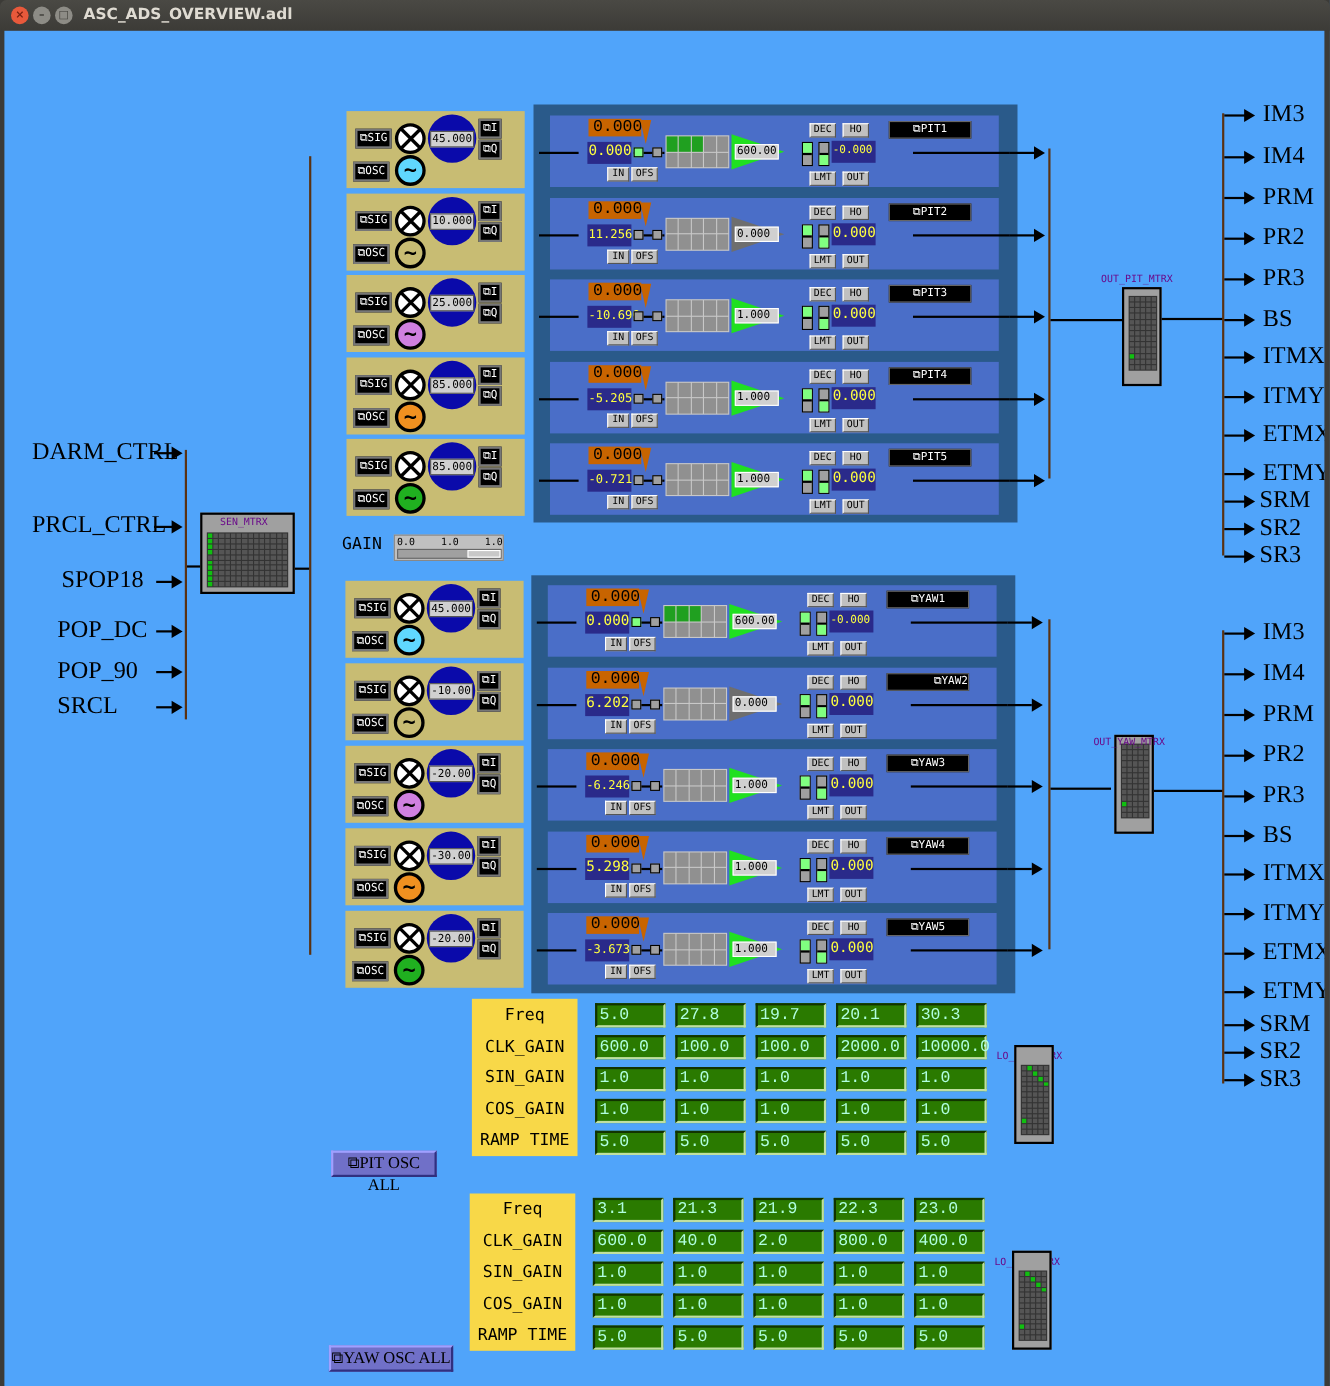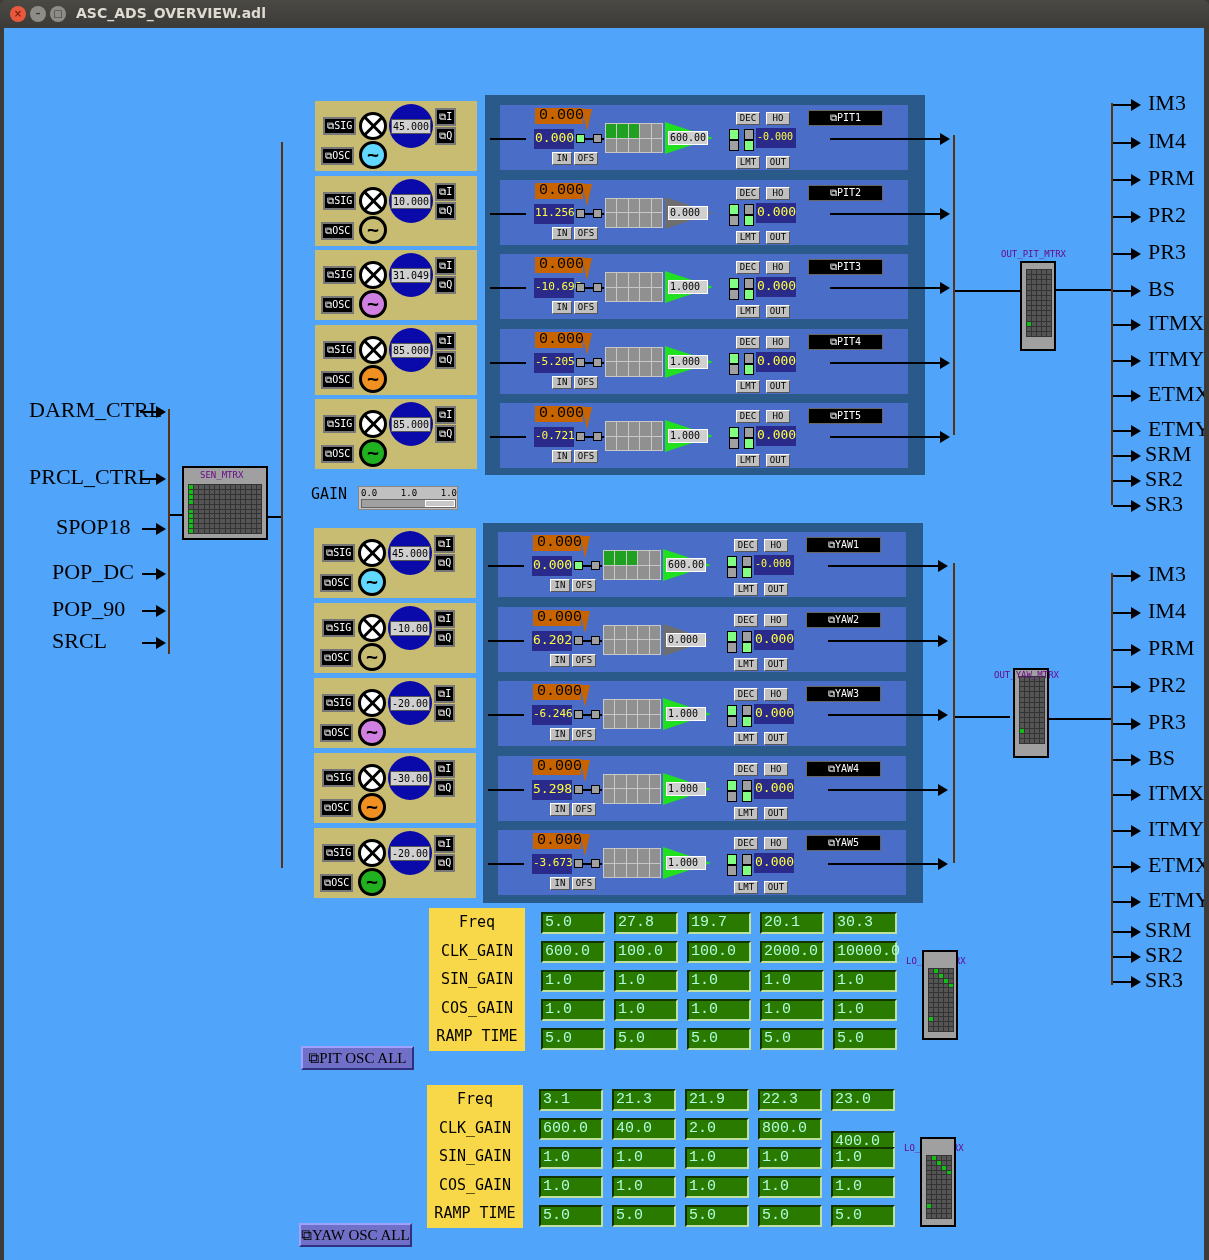--- a/index.html
+++ b/index.html
@@ -437,21 +437,21 @@
       <div class="phase-input" style="left: 76px; top: 18px;">10.000</div>
       <div class="btn-black" style="left: 120px; top: 7px;">⧉I</div>
       <div class="btn-black" style="left: 120px; top: 26px;">⧉Q</div>
     </div>
     <div class="osc-panel" style="left: 311px; top: 222px;">
       <div class="btn-black" style="left: 8px; top: 16px;">⧉SIG</div>
       <div class="btn-black" style="left: 6px; top: 46px;">⧉OSC</div>
       <div class="mixer" style="left: 44px; top: 11px;"></div>
       <div class="osc-icon" style="left: 44px; top: 40px; background: rgb(208, 128, 224);">~</div>
       <div class="phase-disc" style="left: 74px; top: 3px;"></div>
-      <div class="phase-input" style="left: 76px; top: 18px;">31.049</div>
+      <div class="phase-input" style="left: 76px; top: 18px;">25.000</div>
       <div class="btn-black" style="left: 120px; top: 7px;">⧉I</div>
       <div class="btn-black" style="left: 120px; top: 26px;">⧉Q</div>
     </div>
     <div class="osc-panel" style="left: 311px; top: 296.5px;">
       <div class="btn-black" style="left: 8px; top: 16px;">⧉SIG</div>
       <div class="btn-black" style="left: 6px; top: 46px;">⧉OSC</div>
       <div class="mixer" style="left: 44px; top: 11px;"></div>
       <div class="osc-icon" style="left: 44px; top: 40px; background: rgb(240, 144, 32);">~</div>
       <div class="phase-disc" style="left: 74px; top: 3px;"></div>
       <div class="phase-input" style="left: 76px; top: 18px;">85.000</div>
@@ -801,21 +801,21 @@
         <div class="top" style="background:#80ff80"></div>
         <div class="mid"></div>
       </div>
       <div class="sw" style="left: 244px; top: 24px;">
         <div class="mid"></div>
         <div class="bot" style="background:#80ff80"></div>
       </div>
       <div class="out-val" style="left: 256px; top: 23px;">0.000</div>
       <div class="sbtn" style="left: 236px; top: 51px; width: 24px;">LMT</div>
       <div class="sbtn" style="left: 266px; top: 51px; width: 24px;">OUT</div>
-      <div class="name-btn" style="left: 308px; top: 5px;">⧉YAW2</div>
+      <div class="name-btn" style="left: 308px; top: 5px; text-align: right;">⧉YAW2</div>
     </div>
     <div class="hline" style="left: 912px; top: 611.5px; width: 22px;"></div>
     <div class="arrow" style="left: 934px; top: 606.5px;"></div>
     <div class="filt-row" style="left: 494px; top: 653px;">
       <div class="hline" style="left: -10px; top: 33px; width: 36px;"></div>
       <div class="hline" style="left: 330px; top: 33px; width: 88px;"></div>
       <div class="orange-val" style="left: 35px; top: 3px;">0.000</div>
       <div class="orange-spike" style="left: 82px; top: 4px;"></div>
       <div class="in-val" style="left: 34px; top: 24px;">-6.246</div>
       <div class="hline" style="left: 76px; top: 33px; width: 28px;"></div>
@@ -1046,21 +1046,21 @@
     <div class="cell" style="left: 756px; top: 913px;">2000.0</div>
     <div class="cell" style="left: 756px; top: 942px;">1.0</div>
     <div class="cell" style="left: 756px; top: 971px;">1.0</div>
     <div class="cell" style="left: 756px; top: 1000px;">5.0</div>
     <div class="col-head" style="left: 829px; top: 890px;">P5</div>
     <div class="cell" style="left: 829px; top: 884px;">30.3</div>
     <div class="cell" style="left: 829px; top: 913px;">10000.0</div>
     <div class="cell" style="left: 829px; top: 942px;">1.0</div>
     <div class="cell" style="left: 829px; top: 971px;">1.0</div>
     <div class="cell" style="left: 829px; top: 1000px;">5.0</div>
-    <div class="osc-all" style="left: 297px; top: 1018px; width: 113px;"><span>⧉</span><span>PIT OSC ALL</span></div>
+    <div class="osc-all" style="left: 297px; top: 1018px; width: 96px;"><span>⧉</span><span>PIT OSC ALL</span></div>
     <div class="mtrx-label" style="left: 902px; top: 928px;">LO_PIT_MTRX</div>
     <div class="mtrx" style="left: 918px; top: 922px; width: 36px; height: 90px;">
       <div class="mtrx-grid" style="left: 4px; top: 16px; width: 26px; height: 64px; grid-template-columns: repeat(5, 1fr); grid-template-rows: repeat(13, 1fr);">
         <div></div>
         <div class="on"></div>
         <div></div>
         <div></div>
         <div></div>
         <div></div>
         <div></div>
@@ -1150,21 +1150,21 @@
     <div class="cell" style="left: 681px; top: 1148px;">1.0</div>
     <div class="cell" style="left: 681px; top: 1177px;">5.0</div>
     <div class="col-head" style="left: 754px; top: 1066px;">Y4</div>
     <div class="cell" style="left: 754px; top: 1061px;">22.3</div>
     <div class="cell" style="left: 754px; top: 1090px;">800.0</div>
     <div class="cell" style="left: 754px; top: 1119px;">1.0</div>
     <div class="cell" style="left: 754px; top: 1148px;">1.0</div>
     <div class="cell" style="left: 754px; top: 1177px;">5.0</div>
     <div class="col-head" style="left: 827px; top: 1066px;">Y5</div>
     <div class="cell" style="left: 827px; top: 1061px;">23.0</div>
-    <div class="cell" style="left: 827px; top: 1090px; margin-top: 13px;">400.0</div>
+    <div class="cell" style="left: 827px; top: 1090px;">400.0</div>
     <div class="cell" style="left: 827px; top: 1119px;">1.0</div>
     <div class="cell" style="left: 827px; top: 1148px;">1.0</div>
     <div class="cell" style="left: 827px; top: 1177px;">5.0</div>
     <div class="osc-all" style="left: 295px; top: 1195px; width: 113px;"><span>⧉</span><span>YAW OSC ALL</span></div>
     <div class="mtrx-label" style="left: 900px; top: 1115px;">LO_YAW_MTRX</div>
     <div class="mtrx" style="left: 916px; top: 1109px; width: 36px; height: 90px;">
       <div class="mtrx-grid" style="left: 4px; top: 16px; width: 26px; height: 64px; grid-template-columns: repeat(5, 1fr); grid-template-rows: repeat(13, 1fr);">
         <div></div>
         <div class="on"></div>
         <div></div>

